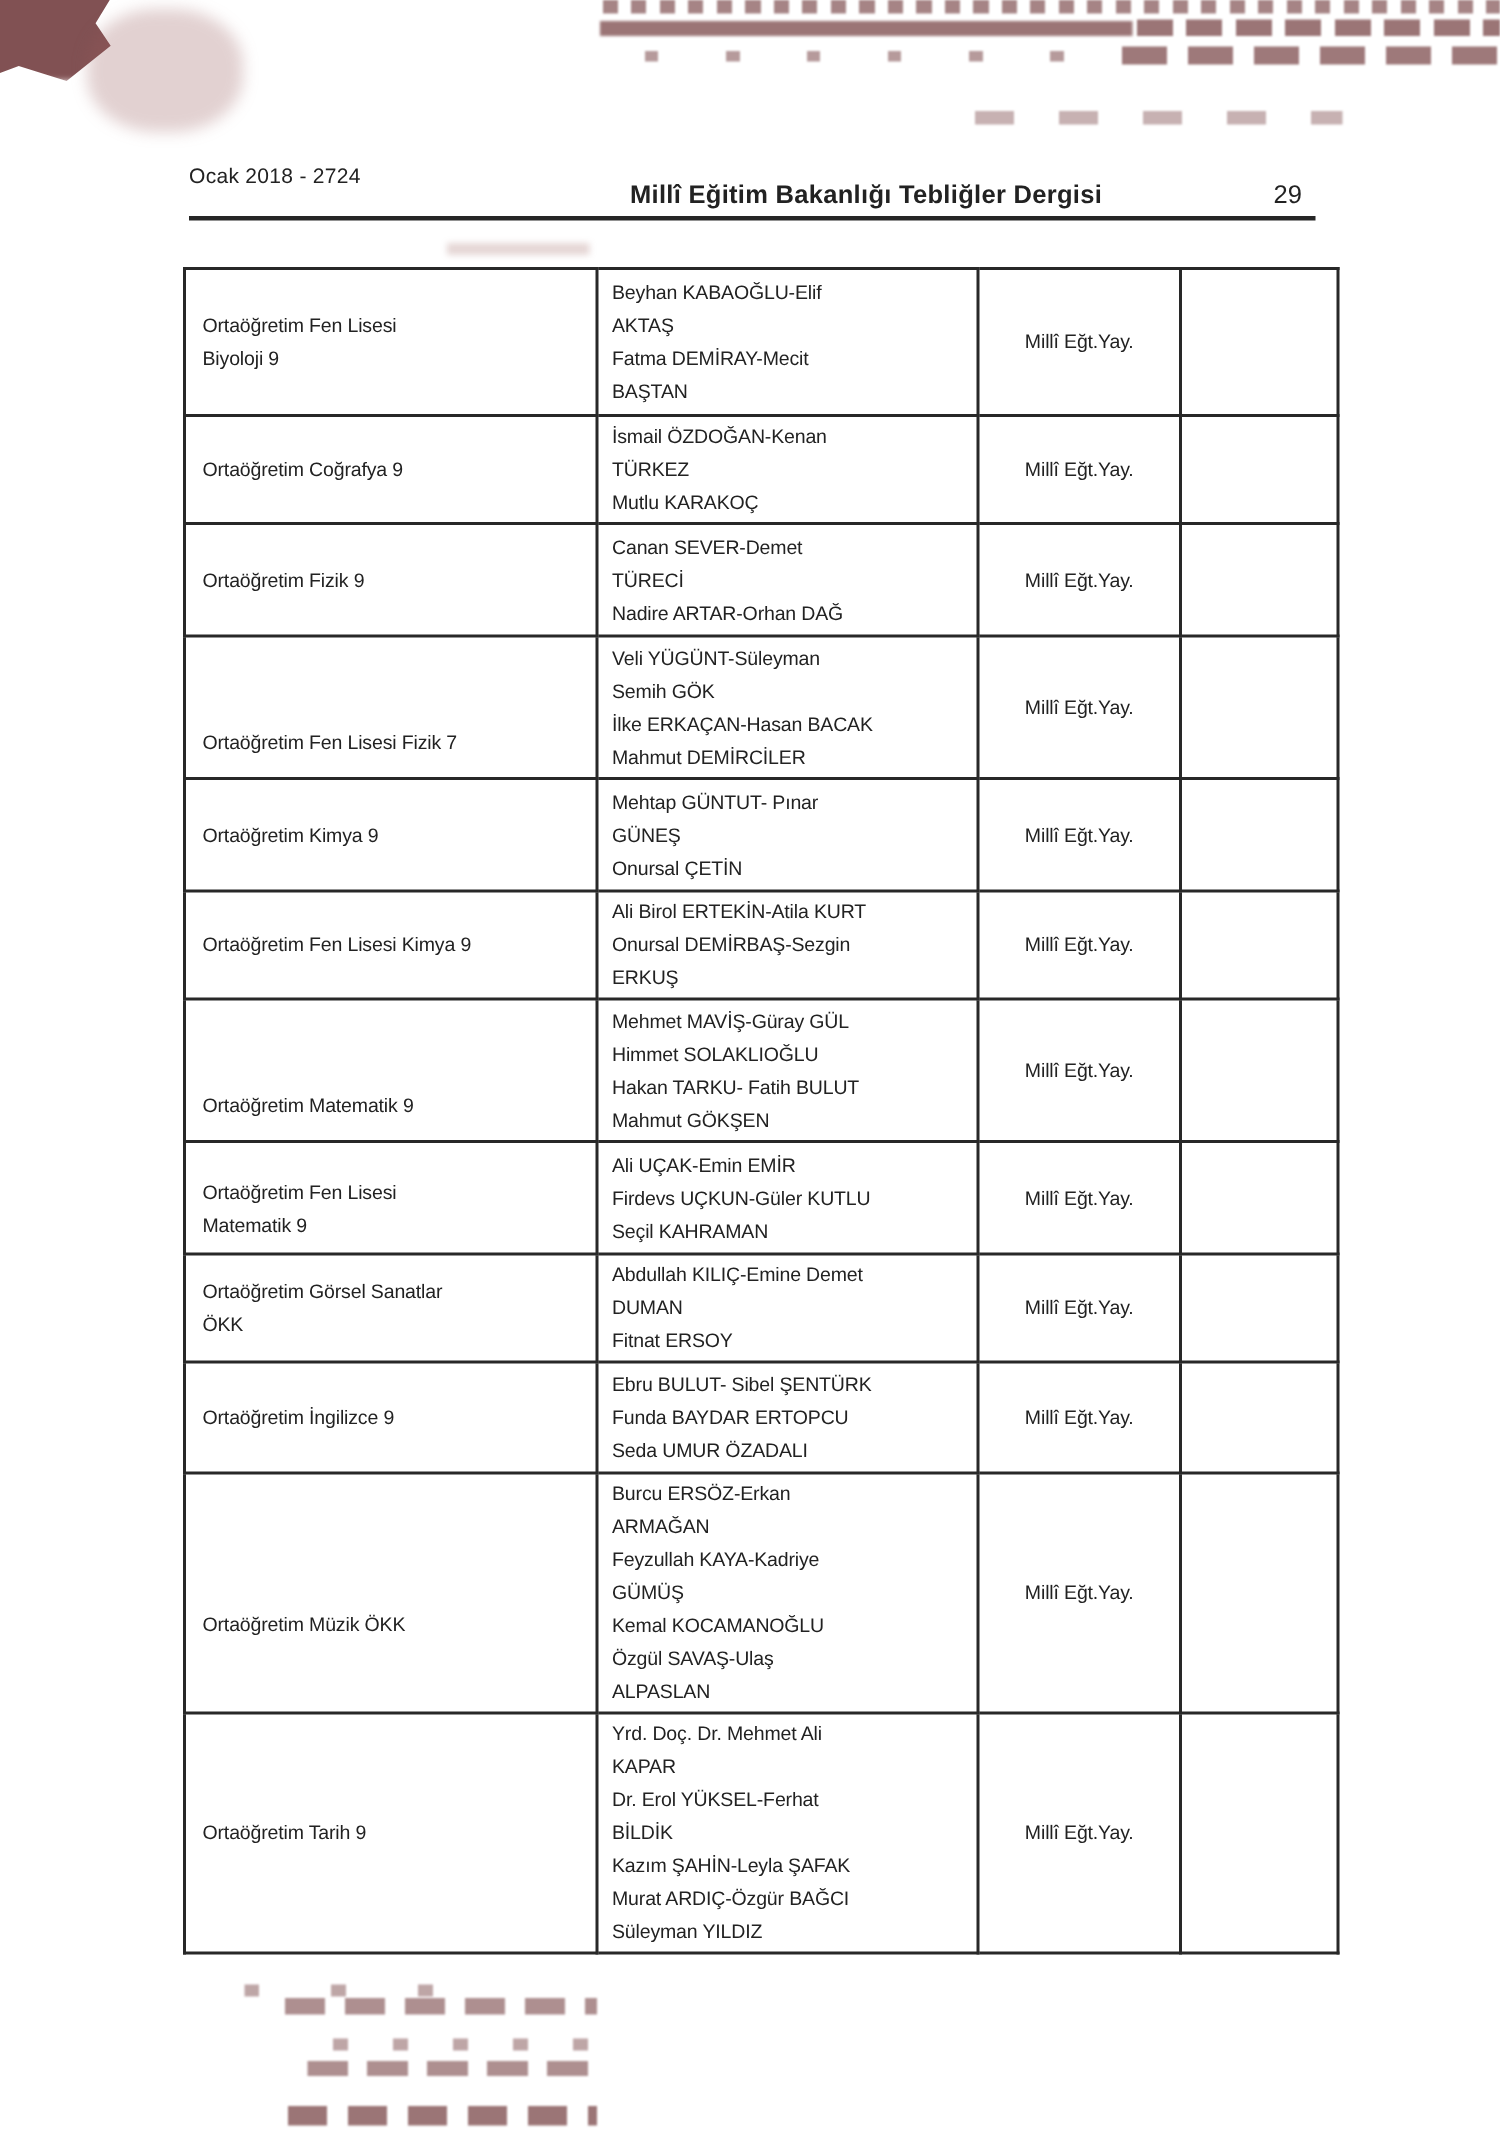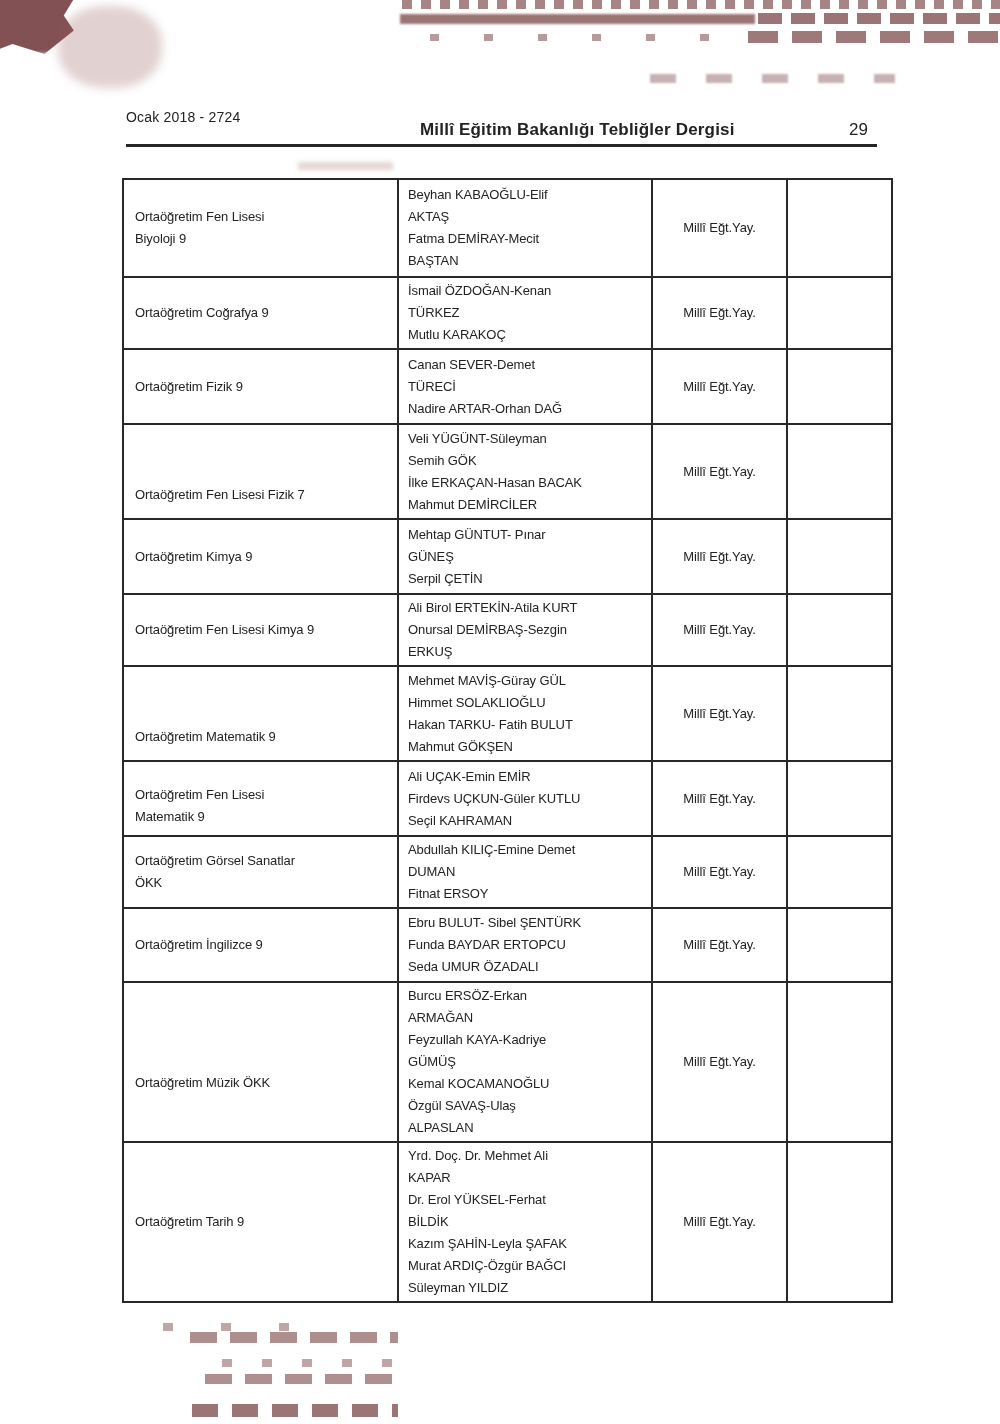--- a/index.html
+++ b/index.html
@@ -130,21 +130,21 @@
 Semih GÖK
 İlke ERKAÇAN-Hasan BACAK
 Mahmut DEMİRCİLER</td>
       <td class="c-pub">Millî Eğt.Yay.</td>
       <td class="c-note"></td>
     </tr>
     <tr class="r5">
       <td class="c-course">Ortaöğretim Kimya 9</td>
       <td class="c-authors">Mehtap GÜNTUT- Pınar
 GÜNEŞ
-Serpil ÇETİN</td>
+Onursal ÇETİN</td>
       <td class="c-pub">Millî Eğt.Yay.</td>
       <td class="c-note"></td>
     </tr>
     <tr class="r6">
       <td class="c-course">Ortaöğretim Fen Lisesi Kimya 9</td>
       <td class="c-authors">Ali Birol ERTEKİN-Atila KURT
 Onursal DEMİRBAŞ-Sezgin
 ERKUŞ</td>
       <td class="c-pub">Millî Eğt.Yay.</td>
       <td class="c-note"></td>

